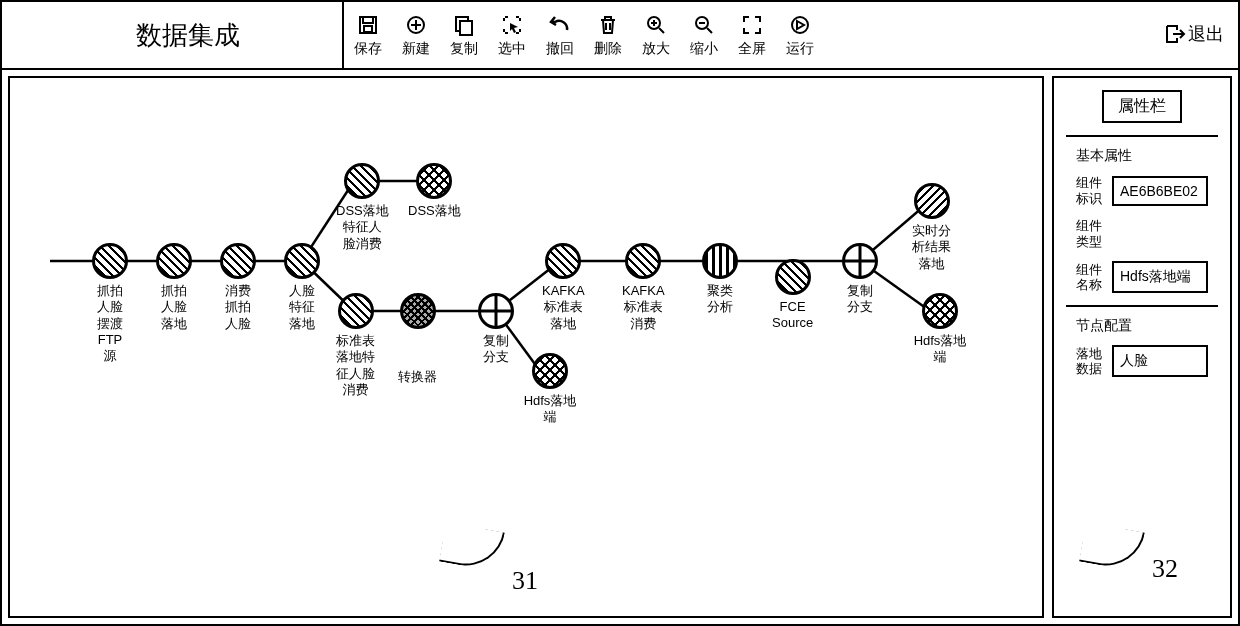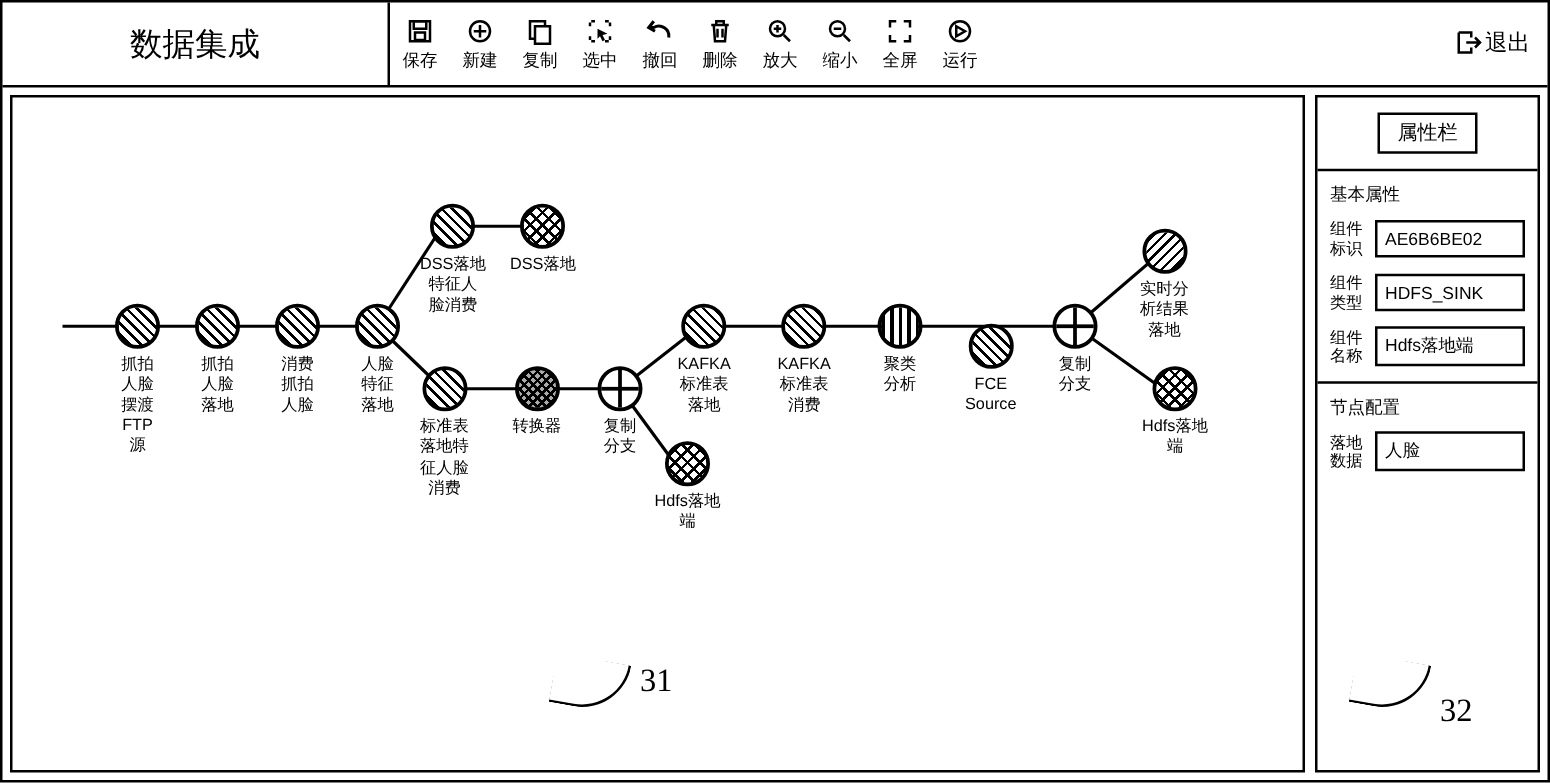--- a/index.html
+++ b/index.html
@@ -2,21 +2,21 @@
 <html><head>
 <meta charset="utf-8">
 <style>
   * { box-sizing: border-box; margin: 0; padding: 0; }
   body { font-family: "Microsoft YaHei", sans-serif; font-size: 13px; background: #fff; }
   .outer {
     width: 1240px; height: 626px; position: relative;
     border: 2px solid #000;
   }
   .header {
-    height: 68px; display: flex; border-bottom: 2px solid #000;
+    height: 68px; display: flex; border-bottom: 2px solid #000; padding-left: 32px;
   }
   .title-box {
     width: 310px; height: 100%; border-right: 2px solid #000;
     display: flex; align-items: center; justify-content: center;
     font-size: 26px;
   }
   .toolbar {
     flex: 1; display: flex; align-items: center; padding-left: 10px;
   }
   .tool {
@@ -35,21 +35,21 @@
   .exit svg { margin-right: 2px; }
 
   .body {
     position: absolute; top: 74px; left: 6px; right: 6px; bottom: 6px;
     display: flex;
   }
   .canvas {
     flex: 1; border: 2px solid #000; margin-right: 8px; position: relative;
   }
   .sidebar {
-    width: 180px; border: 2px solid #000; padding: 12px 10px;
+    width: 180px; border: 2px solid #000; padding: 12px 22px;
   }
   .sidebar .panel-title-wrap { display:flex; justify-content:center; }
   .sidebar .panel-title {
     border: 2px solid #000; padding: 4px 14px; font-size: 16px;
     display: inline-block;
   }
   .divider { border-top: 2px solid #000; margin: 12px -10px 10px; }
   .sec-head { font-size: 14px; margin-bottom: 10px; }
   .prop-row { display: flex; align-items: center; margin-bottom: 12px; }
   .prop-lbl { width: 32px; font-size: 13px; line-height: 1.2; margin-right: 4px; }
@@ -254,21 +254,21 @@
           <div class="circ cross"></div>
           <div class="nlabel" style="white-space: pre-line;">DSS落地</div>
         </div>
         <div class="node" style="left: 326px; top: 215px;">
           <div class="circ hatch-d"></div>
           <div class="nlabel" style="white-space: pre-line;">标准表
 落地特
 征人脸
 消费</div>
         </div>
-        <div class="node" style="left: 400px; top: 215px;">
+        <div class="node" style="left: 388px; top: 215px; gap: 36px;">
           <div class="circ check"></div>
           <div class="nlabel" style="white-space: pre-line;">转换器</div>
         </div>
         <div class="node" style="left: 468px; top: 215px;">
           <div class="circ plus"></div>
           <div class="nlabel" style="white-space: pre-line;">复制
 分支</div>
         </div>
         <div class="node" style="left: 512px; top: 275px;">
           <div class="circ cross"></div>
@@ -320,37 +320,36 @@
       <div class="sec-head">基本属性</div>
       <div id="props">
           <div class="prop-row">
             <div class="prop-lbl" style="white-space: pre-line;">组件
 标识</div>
             <div class="prop-val">AE6B6BE02</div>
           </div>
           <div class="prop-row">
             <div class="prop-lbl" style="white-space: pre-line;">组件
 类型</div>
-            <div class="prop-val">HDFS_SINK</div>
           </div>
           <div class="prop-row">
             <div class="prop-lbl" style="white-space: pre-line;">组件
 名称</div>
             <div class="prop-val">Hdfs落地端</div>
           </div>
         </div>
       <div class="divider"></div>
       <div class="sec-head">节点配置</div>
       <div id="config">
           <div class="prop-row">
             <div class="prop-lbl" style="white-space: pre-line;">落地
 数据</div>
             <div class="prop-val">人脸</div>
           </div>
         </div>
     </div>
   </div>
 
   <div class="curve" style="left:440px; top:525px;"></div>
-  <div class="callout" style="left:510px; top:528px;">31</div>
+  <div class="callout" style="left:510px; top:564px;">31</div>
   <div class="curve" style="left:1080px; top:525px;"></div>
   <div class="callout" style="left:1150px; top:552px;">32</div>
 </div>
 
 </body></html>

